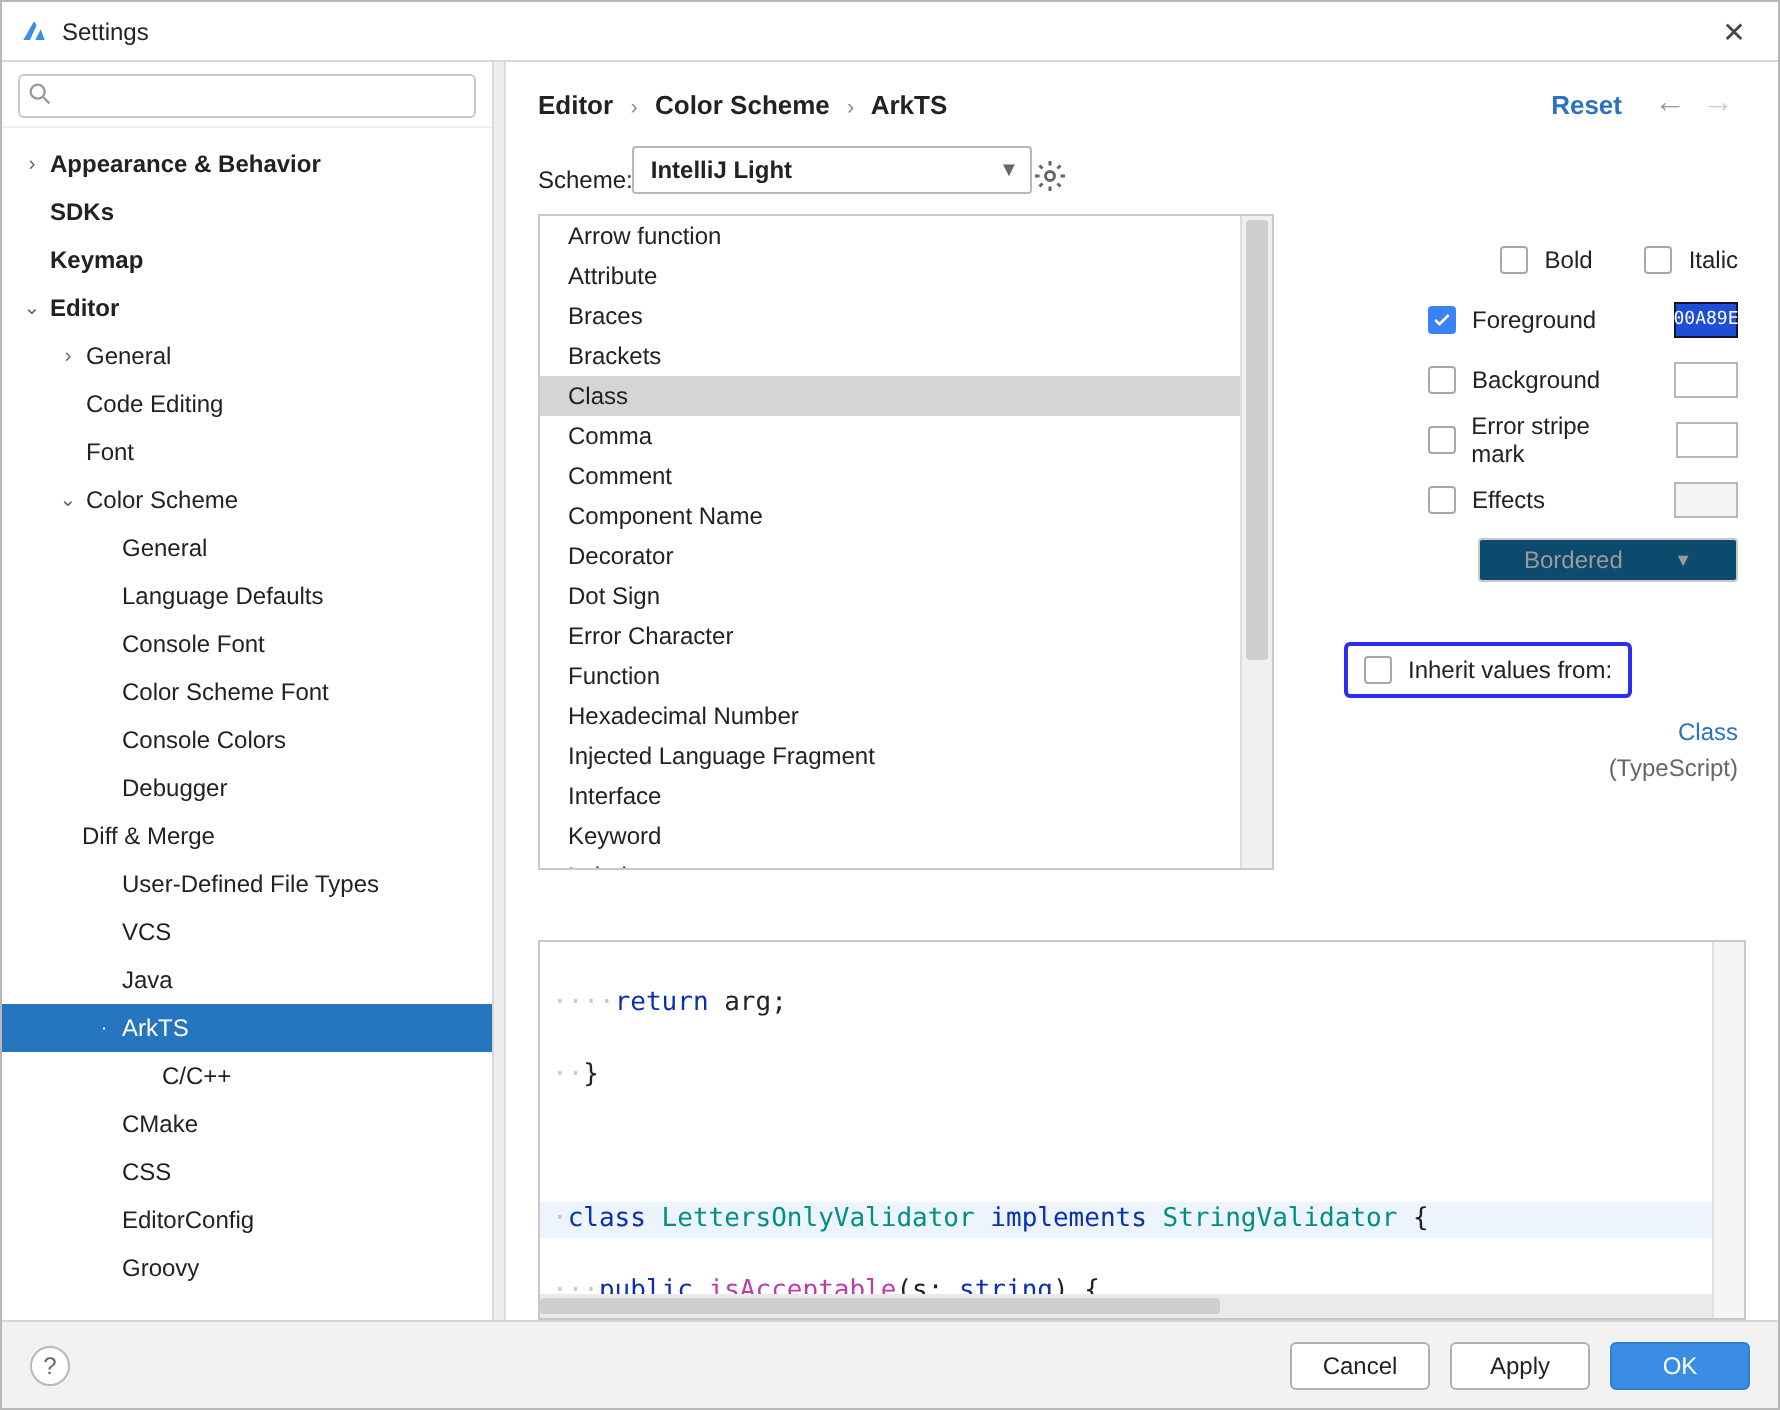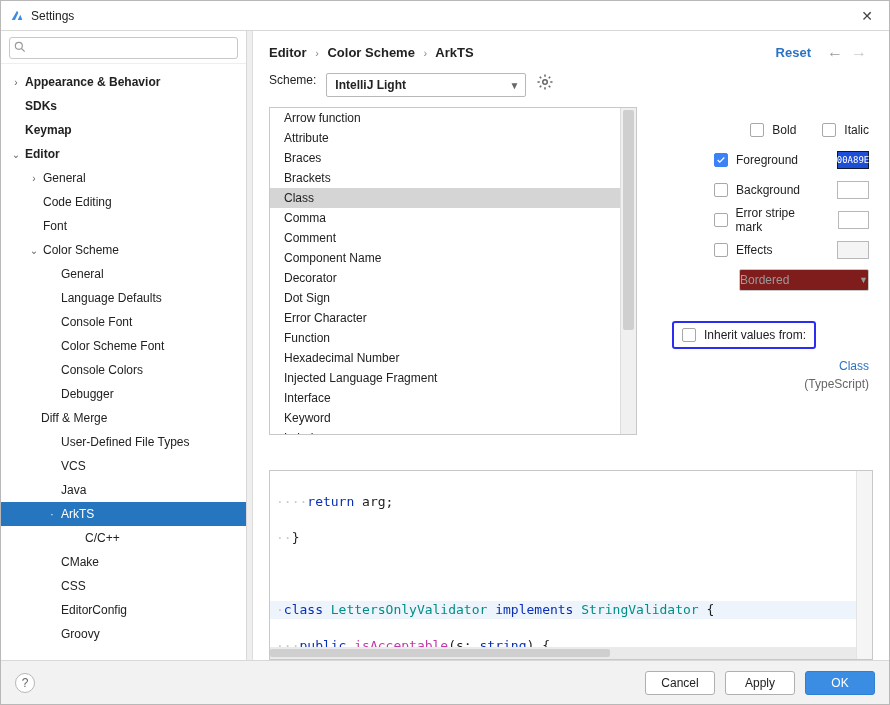--- a/index.html
+++ b/index.html
@@ -30,21 +30,21 @@
   .vdivider { width:6px; background:#eee; cursor:col-resize; border-right:1px solid #ddd; }
 
   .main { flex:1; display:flex; flex-direction:column; background:#fff; }
   .header-row { display:flex; align-items:center; padding:12px 18px 8px 16px; }
   .breadcrumb { font-size:13px; font-weight:600; color:#222; }
   .breadcrumb .sep { color:#888; font-weight:normal; padding:0 5px; font-size:11px;}
   .header-row .flexgrow { flex:1; }
   .reset { color:#2b72c3; font-weight:600; font-size:13px; cursor:pointer; margin-right:12px;}
   .nav-arrow { color:#999; font-size:16px; padding:0 4px; cursor:pointer; }
 
-  .scheme-row { display:flex; align-items:flex-start; padding:4px 16px 10px 16px; gap:10px; }
+  .scheme-row { display:flex; align-items:flex-end; padding:4px 16px 10px 16px; }
   .scheme-row label { font-size:12px; }
   .scheme-select { display:flex; align-items:center; border:1px solid #b8b8b8; border-radius:2px; height:24px; padding:0 6px 0 8px; width:200px; background:#fff; font-weight:600; cursor:pointer; justify-content:space-between;}
   .scheme-select .dd { color:#666; font-size:10px; }
   .gear { color:#666; width:18px; height:18px; cursor:pointer; }
 
   .content-row { flex:1; display:flex; overflow:hidden; padding:0 16px 0 0; gap:17px; }
   .attr-list-wrap { width:368px; margin-left:16px; border:1px solid #c8c8c8; display:flex; position:relative; height:328px; }
   .attr-list { flex:1; overflow-y:auto; }
   .attr-item { height:20px; padding:0 14px; display:flex; align-items:center; cursor:pointer; font-size:12px;}
   .attr-item.selected { background:#d5d5d5; }
@@ -53,21 +53,21 @@
 
   .props { flex:1; padding:8px 4px 0 18px; font-size:12px; }
   .prop-row { display:flex; align-items:center; height:30px; gap:8px; justify-content:flex-end;}
   .prop-row.left { justify-content:space-between;padding-left:42px; }
   .check { width:14px; height:14px; border:1px solid #a8a8a8; border-radius:2px; display:inline-flex; align-items:center; justify-content:center; background:#fff; cursor:pointer;}
   .check.checked { background:#3b82f6; border-color:#3b82f6; }
   .check.checked svg { color:#fff; }
   .swatch { width:32px; height:18px; border:1px solid #b8b8b8; background:#fff; }
   .swatch.teal { background:#1d4ed8; border:1px solid #0f172a; color:#fff; font-family:monospace; font-size:9px; display:flex; align-items:center; justify-content:center; letter-spacing:0;}
   .swatch.dis { background:#f4f4f4; }
-  .effects-select { width:130px; height:22px; border:1px solid #c8c8c8; border-radius:2px; background:#7f1d1d; color:#9a9a9a; display:flex; align-items:center; justify-content:space-between; padding:0 0; font-size:12px; margin-left:auto;}
+  .effects-select { width:130px; height:22px; border:1px solid #c8c8c8; border-radius:2px; background:#0c4a6e; color:#9a9a9a; display:flex; align-items:center; justify-content:space-between; padding:0 22px; font-size:12px; margin-left:auto;}
   .inherit-box { border:2px solid #2b2ef0; border-radius:3px; padding:5px 8px; display:inline-flex; align-items:center; gap:8px; margin-top:26px; }
   .inherit-links { text-align:right; margin-top:8px; line-height:1.5; }
   .inherit-links .lnk { color:#2b72c3; cursor:pointer; }
   .inherit-links .src { color:#666; }
 
   .code-preview { margin:10px 16px 0 16px; border:1px solid #c8c8c8; height:190px; display:flex; background:#fff; }
   .code-body { flex:1; font-family: "Consolas","Menlo",monospace; font-size:13px; padding:4px 0 0 0; overflow:hidden; line-height:18px; white-space:pre; position:relative;}
   .code-line { padding-left:6px; }
   .ws { color:#c8c8c8; }
   .kw { color:#0a2fb5; }
@@ -184,21 +184,21 @@
             <span class="lbl">VCS</span>
           </div>
           <div class="tree-item" style="padding-left: 44px; align-items: center;">
             <span class="arrow blank">·</span>
             <span class="lbl">Java</span>
           </div>
           <div class="tree-item selected" style="padding-left: 44px;">
             <span class="arrow blank">·</span>
             <span class="lbl">ArkTS</span>
           </div>
-          <div class="tree-item" style="padding-left: 44px; gap: 24px;">
+          <div class="tree-item" style="padding-left: 64px;">
             <span class="arrow blank">·</span>
             <span class="lbl">C/C++</span>
           </div>
           <div class="tree-item" style="padding-left: 44px;">
             <span class="arrow blank">·</span>
             <span class="lbl">CMake</span>
           </div>
           <div class="tree-item" style="padding-left: 44px;">
             <span class="arrow blank">·</span>
             <span class="lbl">CSS</span>

